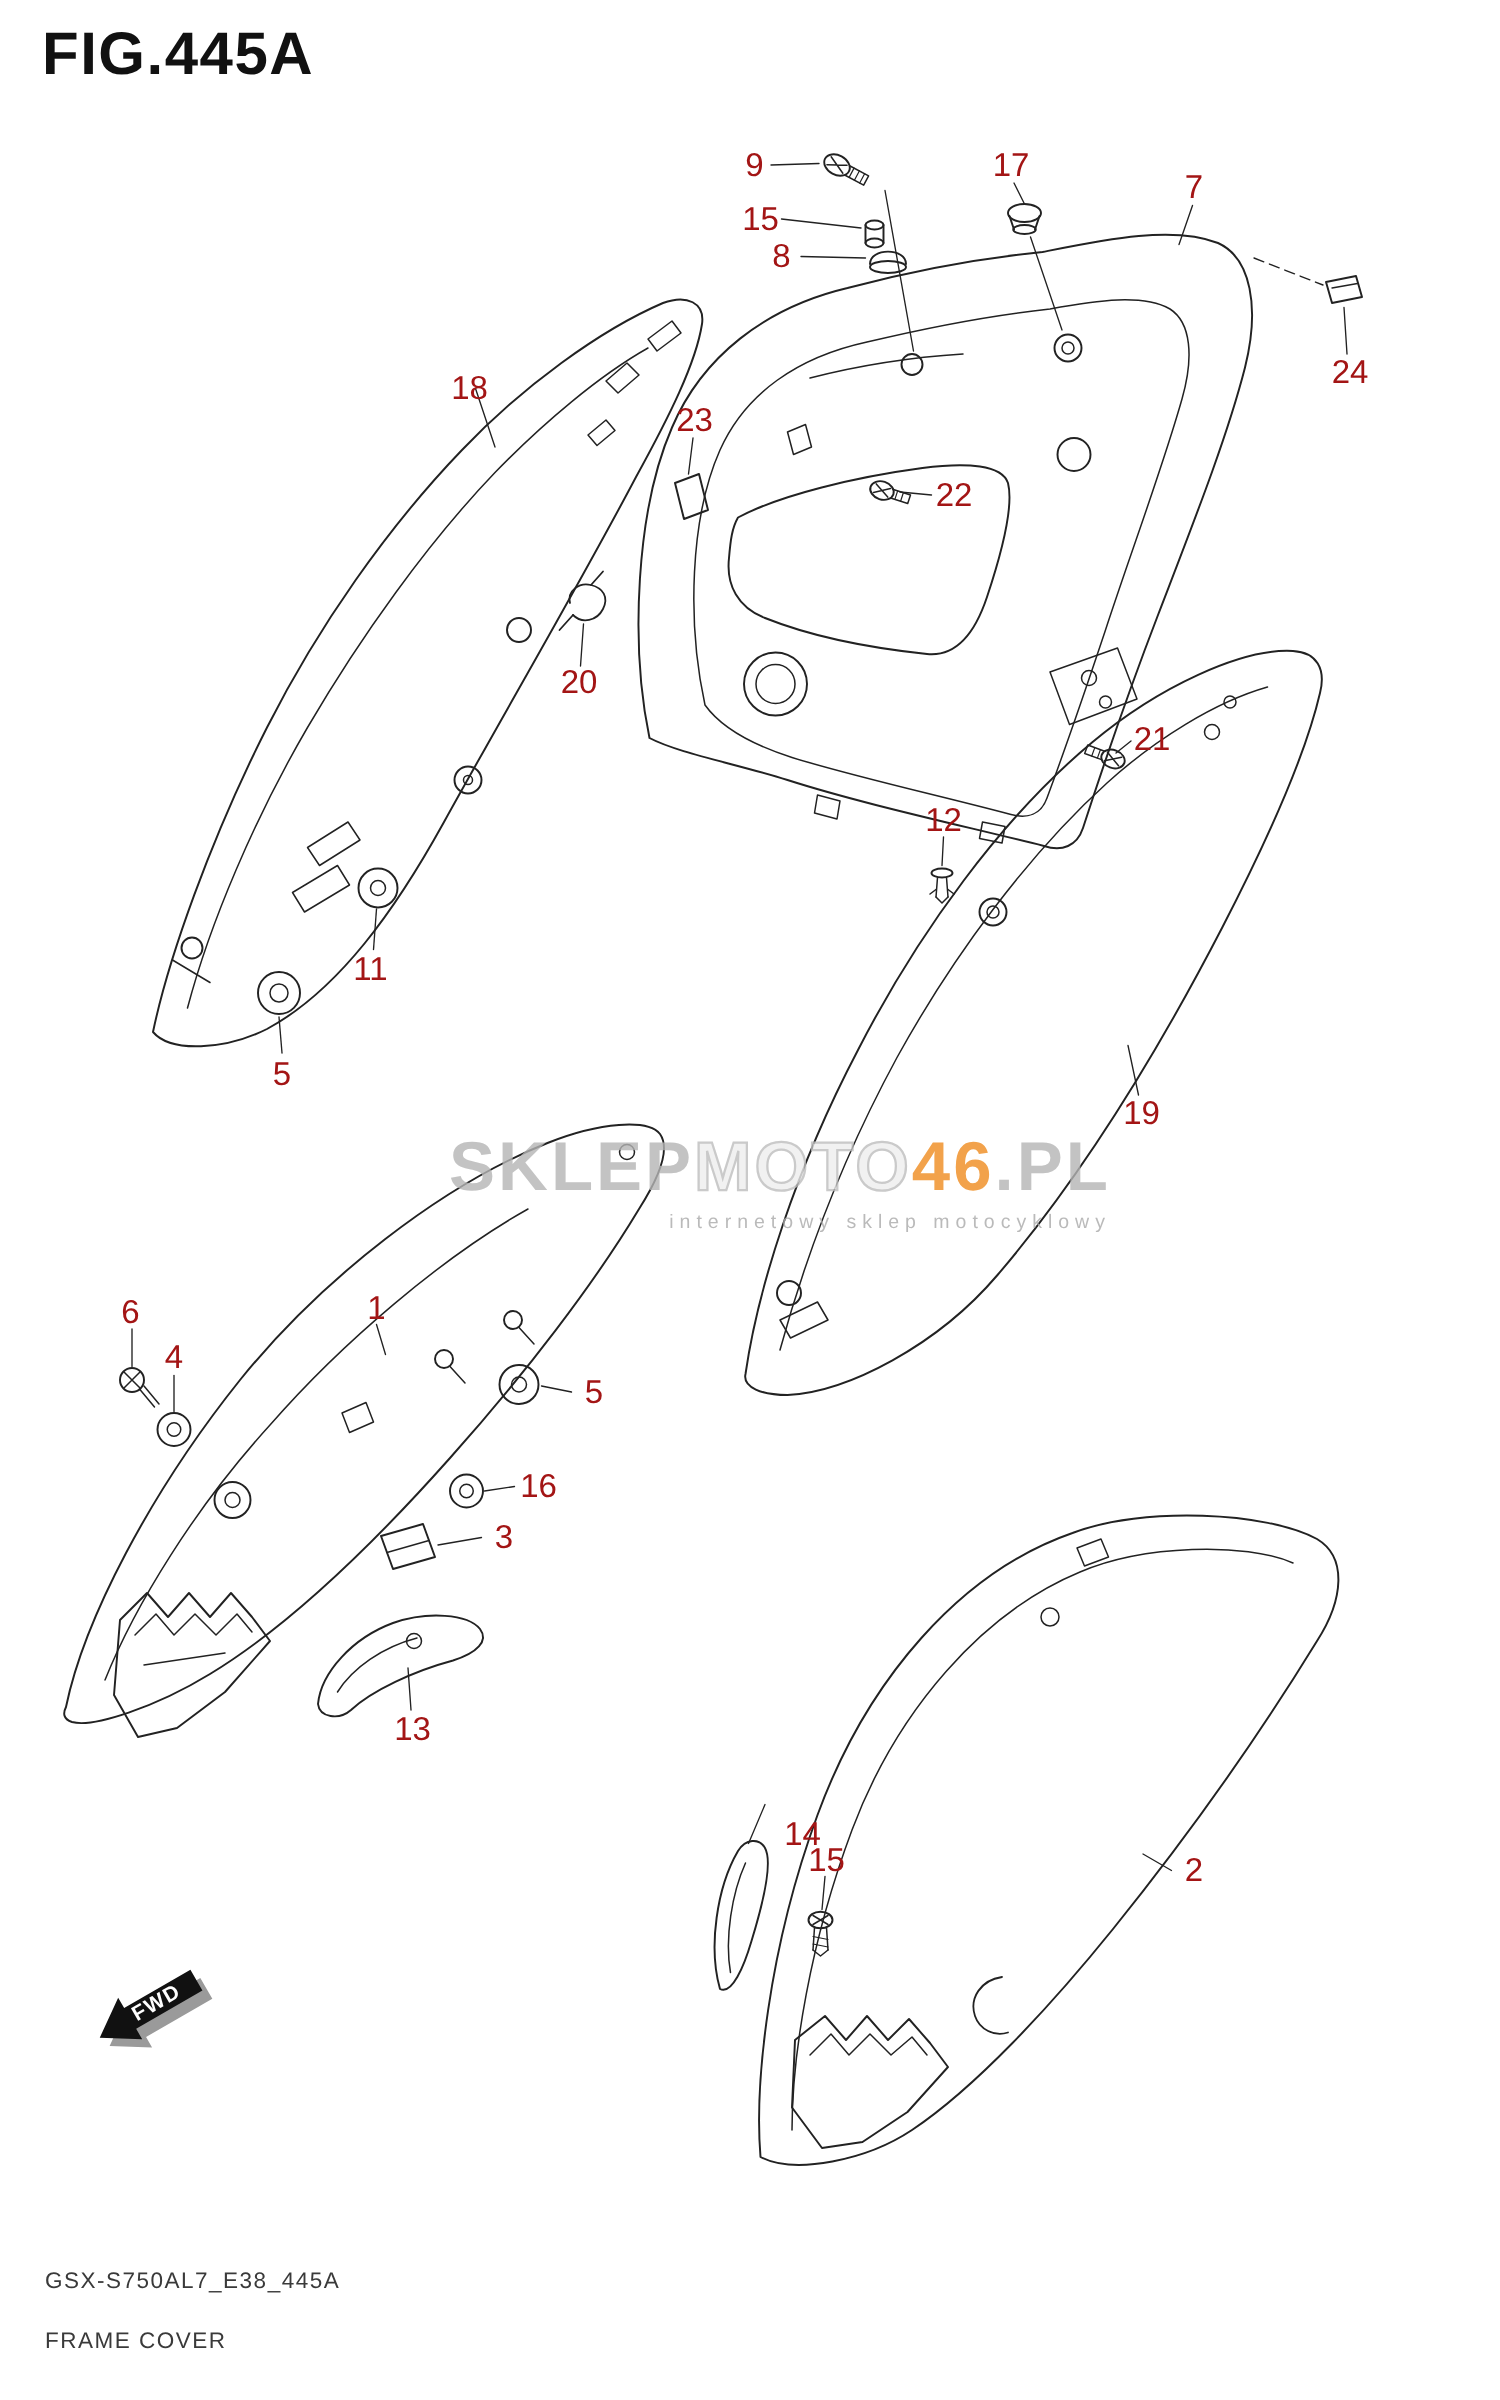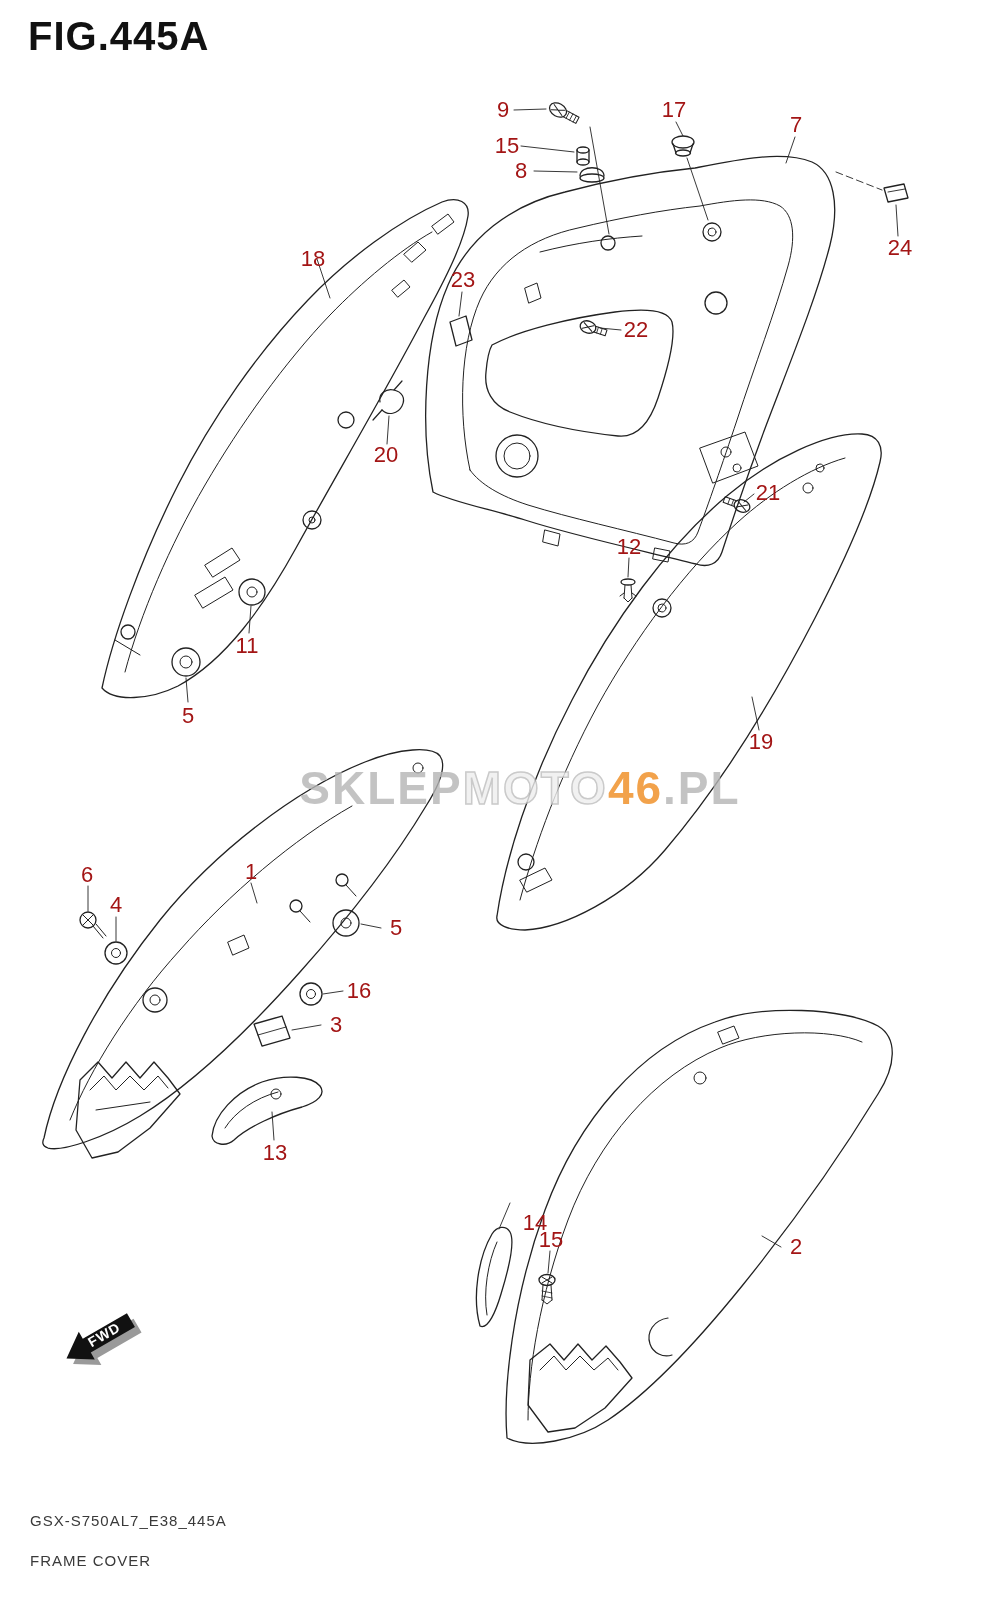--- a/index.html
+++ b/index.html
@@ -282,18 +282,19 @@
       <span class="part-label" style="left: 275px; top: 1153px;">13</span>
       <span class="part-label" style="left: 535px; top: 1191px; margin-top: 32px;">14</span>
       <span class="part-label" style="left: 551px; top: 1240px;">15</span>
       <span class="part-label" style="left: 796px; top: 1247px;">2</span>
     </div>
 
   <div class="watermark">
     <div class="wm-main">
       <span class="wm-gray">SKLEP</span><span class="wm-outline">MOTO</span><span class="wm-orange">46</span><span class="wm-gray">.PL</span>
     </div>
+    <div class="wm-sub">internetowy sklep motocyklowy</div>
   </div>
 
   <div class="footer-code">GSX-S750AL7_E38_445A</div>
   <div class="footer-name">FRAME COVER</div>
 
 </div>
 
 </body></html>

